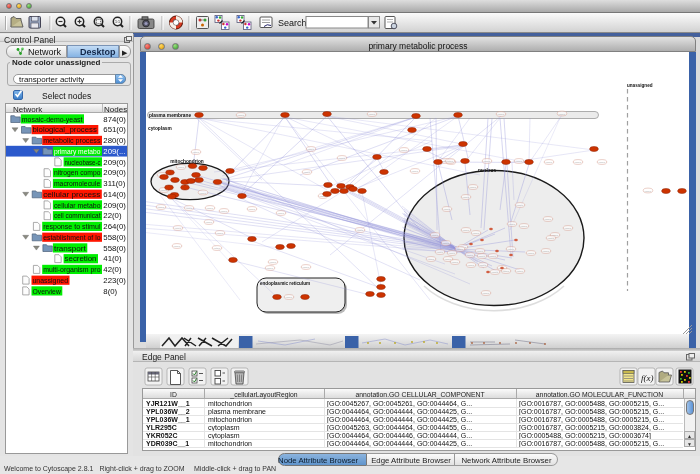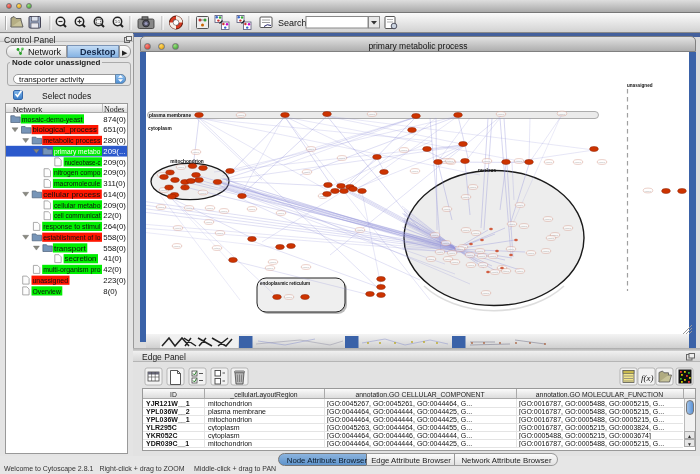--- a/index.html
+++ b/index.html
@@ -143,21 +143,21 @@
     </svg>
 <div class="abs" style="left:13px;top:56px;width:9.5px;height:9.5px;background:linear-gradient(#7db3e8,#3a7ec9);border:1px solid #3366aa;border-radius:2px;"></div>
 <svg class="abs" style="left:13px;top:53.5px" width="12" height="12">
       <path d="M2.5 6 L4.5 8.5 L8.5 2.5" stroke="#fff" stroke-width="1.6" fill="none"></path>
     </svg>
 <div class="abs" style="left:26px;top:57px;font-size:8.5px;color:#111;margin-left:16px;">Select nodes</div>
 </div>
 <div class="abs" style="left:5px;top:103px;width:123px;height:351px;background:#fff;border:1px solid #999;"></div>
 <div class="abs" style="left:6px;top:104px;width:121px;height:9px;background:linear-gradient(#fafafa,#dcdcdc);border-bottom:1px solid #aaa;"></div>
 <div class="abs" style="left:13px;top:104.5px;font-size:8px;color:#222;">Network</div>
-<div class="abs" style="left:104px;top:104.5px;font-size:8px;color:#222;font-family:Liberation Serif, serif;">Nodes</div>
+<div class="abs" style="left:104px;top:104.5px;font-size:8px;color:#222;">Nodes</div>
 <div class="abs" style="left:101.5px;top:104px;width:1px;height:9px;background:#bbb;"></div>
 <svg class="abs" style="left:6px;top:113px;" width="121" height="190" viewBox="6 113 121 190">
     <rect x="20.8" y="114.3" width="63.2" height="9.2" fill="#00ef00"></rect>
     <g>
       <path d="M10.8 115.7 L14.4 115.7 L15.4 116.9 L20.2 116.9 L20.2 122.5 L10.8 122.5 Z" fill="#7795b8" stroke="#4a5f78" stroke-width="0.7"></path>
     </g>
     <text x="21.8" y="121.5" font-size="7.6" fill="#111" textLength="60.7" lengthAdjust="spacingAndGlyphs" font-family="Liberation Sans">mosaic-demo-yeast</text>
     <text x="103.3" y="121.5" font-size="7.8" fill="#111" font-family="Liberation Sans">874(0)</text>
     <rect x="31.5" y="125.0" width="66.8" height="9.2" fill="#ff1500"></rect>
     <path d="M12.0 127.8 L18.0 127.8 L15.0 131.8 Z" fill="#8a8a80" stroke="#666" stroke-width="0.4"></path>
@@ -756,17 +756,17 @@
 <div class="abs" style="left:204px;top:399px;width:1px;height:48px;background:#e4e4e4;"></div>
 <div class="abs" style="left:324px;top:399px;width:1px;height:48px;background:#e4e4e4;"></div>
 <div class="abs" style="left:516px;top:399px;width:1px;height:48px;background:#e4e4e4;"></div>
 <div class="abs" style="left:684px;top:399px;width:11px;height:48px;background:#f2f2f2;border-left:1px solid #bbb;"></div>
 <div class="abs" style="left:685.5px;top:400px;width:8.5px;height:15px;border-radius:4px;background:linear-gradient(90deg,#9fc2ea,#5c93d6);border:0.5px solid #777;"></div>
 <div class="abs" style="left:684px;top:431px;width:11px;height:8px;background:#e6e6e6;border:0.5px solid #aaa;font-size:5px;text-align:center;color:#333;line-height:8px;">▲</div>
 <div class="abs" style="left:684px;top:439px;width:11px;height:8px;background:#e6e6e6;border:0.5px solid #aaa;font-size:5px;text-align:center;color:#333;line-height:8px;">▼</div>
 <div class="abs" style="left:278px;top:452.5px;width:89px;height:13.5px;background:linear-gradient(#8cb4de,#5f94cc);border:1px solid #777;border-radius:7px 0 0 7px;"></div>
 <div class="abs" style="left:367px;top:452.5px;width:88px;height:13.5px;background:linear-gradient(#fafafa,#e2e2e2);border:1px solid #999;border-left:none;"></div>
 <div class="abs" style="left:455px;top:452.5px;width:103px;height:13.5px;background:linear-gradient(#fafafa,#e2e2e2);border:1px solid #999;border-left:none;border-radius:0 7px 7px 0;"></div>
-<div class="abs" style="left:278px;top:455.5px;width:89px;text-align:right;font-size:7.8px;color:#0b1b2b;">Node Attribute Browser</div>
+<div class="abs" style="left:278px;top:455.5px;width:89px;text-align:left;font-size:7.8px;color:#0b1b2b;">Node Attribute Browser</div>
 <div class="abs" style="left:367px;top:455.5px;width:88px;text-align:center;font-size:7.8px;color:#222;">Edge Attribute Browser</div>
 <div class="abs" style="left:455px;top:455.5px;width:103px;text-align:center;font-size:7.8px;color:#222;">Network Attribute Browser</div>
 <div class="abs" style="left:4px;top:465px;font-size:7px;color:#333;">Welcome to Cytoscape 2.8.1</div>
 <div class="abs" style="left:99.5px;top:465px;font-size:7px;color:#333;">Right-click + drag to ZOOM</div>
 <div class="abs" style="left:194px;top:465px;font-size:7px;color:#333;">Middle-click + drag to PAN</div>
 </body></html>

